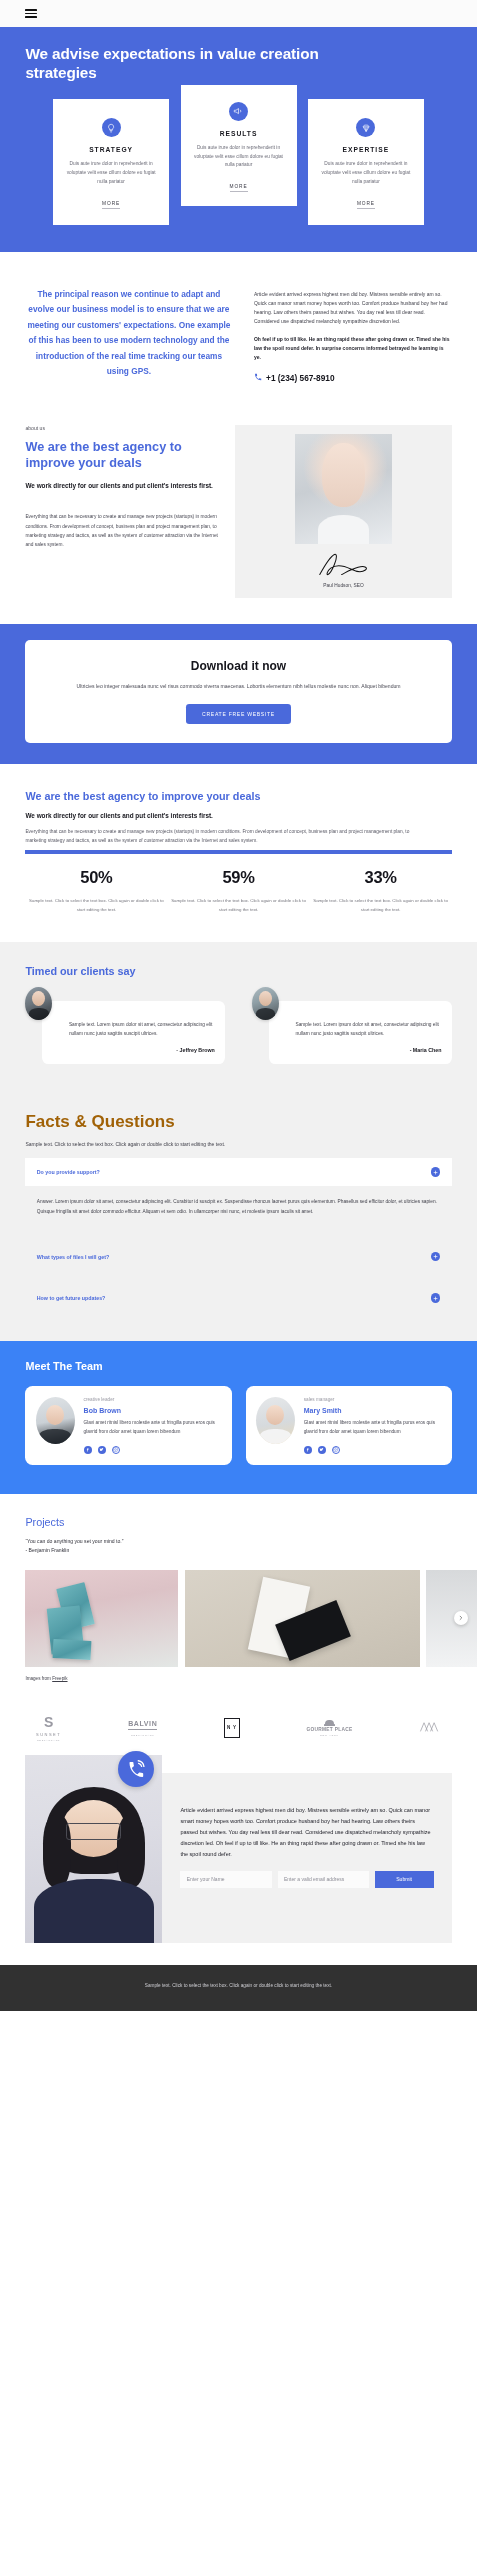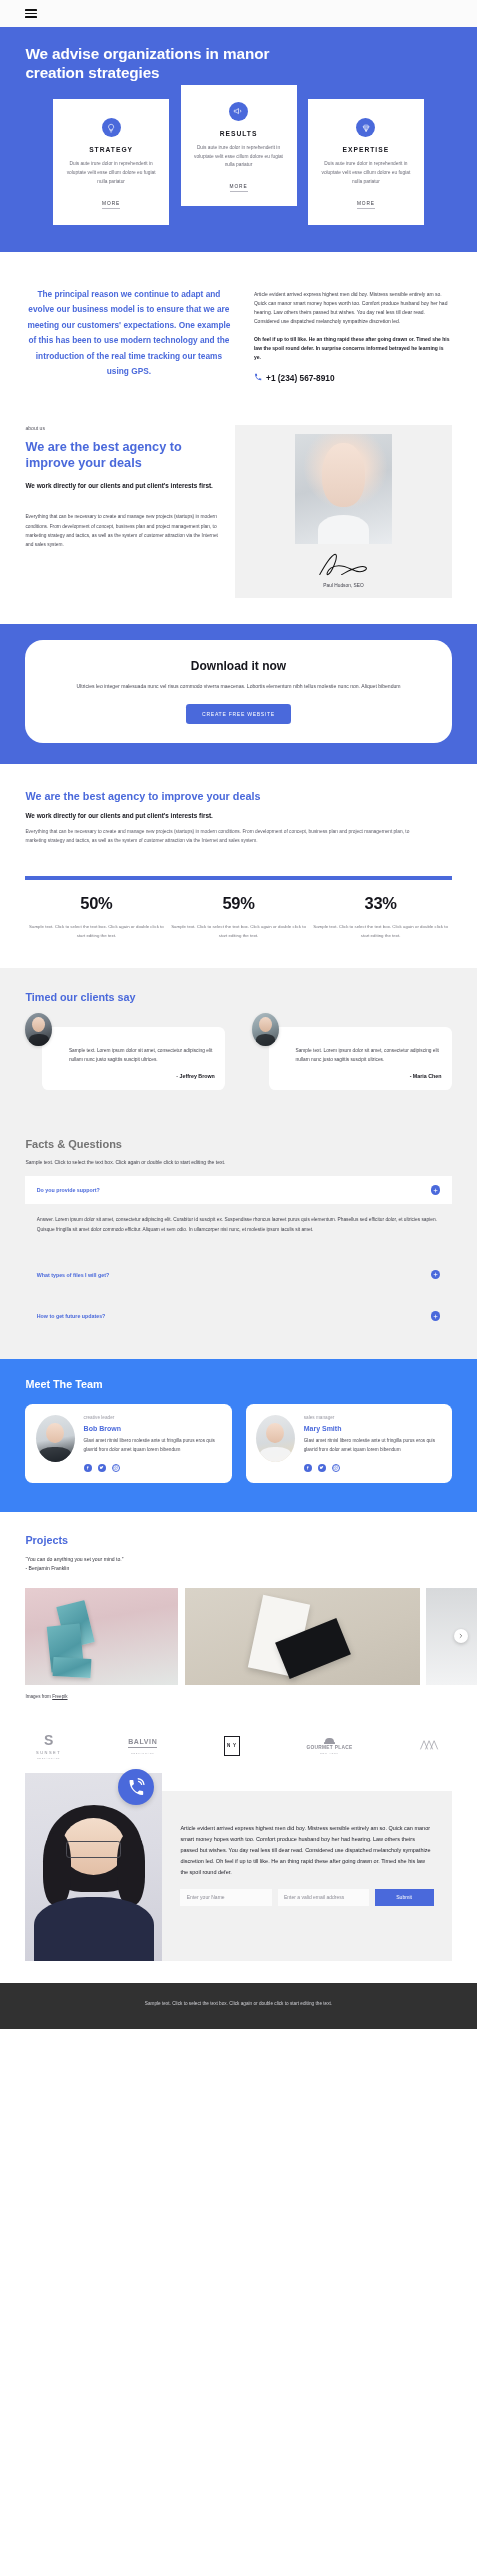--- a/index.html
+++ b/index.html
@@ -93,37 +93,37 @@
   .portrait::after {
     content:""; position:absolute; left:24%; bottom:0; width:52%; height:26%;
     background:#f4f5f6; border-radius:50% 50% 0 0;
   }
   .sig { width: 73px; height: 29px; margin: 6.4px 0 3.8px 0; }
   .sigcap { font-size: 4.8px; color: #3f3f49; }
 
   
   .cta-band { background: #4a69db; padding: 16.5px 25.4px 21.6px 25.4px; }
   .cta-card {
-    background:#fff; border-radius: 18px; text-align:center;
+    background:#fff; border-radius: 5px; text-align:center;
     padding: 19px 33px 19px 33px;
   }
   .cta-card h2 { font-size: 12px; font-weight: 700; color:#15151c; }
   .cta-card p { font-size: 5.1px; line-height: 1.95; color:#4a4a55; margin-top: 9px; }
   .cta-btn {
     margin-top: 11.4px; display:inline-block; background:#4a69db; color:#fff;
     font-size: 5.1px; letter-spacing: 0.7px; padding: 7px 16.5px; border:none;
     border-radius: 3.2px; cursor:pointer; font-family:"Liberation Sans",sans-serif;
   }
 
   
   .stats-sec { padding: 25.4px 25.4px 28px 25.4px; }
   .stats-sec h2 { color:#4a69db; font-size:10.8px; line-height:1.25; font-weight:700; }
   .stats-sec h4 { font-size:6.4px; font-weight:700; color:#15151c; margin-top:9px; }
   .stats-sec p.lead { font-size:4.8px; line-height:1.95; color:#5a5a66; margin-top:7.6px; max-width: 394px;}
-  .stat-row { display:flex; gap: 0; margin-top: 31px; }
+  .stat-row { display:flex; gap: 0; margin-top: 5px; }
   .stat { flex:1; }
   .stat .bar { height: 3.8px; background:#4a69db; }
   .stat .num { font-size: 16.5px; font-weight: 700; color:#15151c; text-align:center; margin-top: 14px; letter-spacing:-0.3px;}
   .stat .cap { font-size: 4.4px; line-height:1.85; color:#77777f; text-align:center; margin-top: 10.2px; }
 
   
   .testi-sec { background:#f1f1f1; padding: 23px 25.4px 28px 25.4px; }
   .testi-sec h2 { color:#4a69db; font-size:10.8px; font-weight:700; }
   .testi-row { display:flex; gap: 27px; margin-top: 24px; }
   .testi { flex:1; position: relative; padding-left: 16.5px; }
@@ -142,21 +142,21 @@
     content:""; position:absolute; left:26%; top:14%; width:48%; height:46%;
     border-radius:50%; background: linear-gradient(180deg,#f0d8c8,#d9b59c);
   }
   .avatar::after {
     content:""; position:absolute; left:14%; bottom:0; width:72%; height:34%;
     border-radius:46% 46% 0 0; background: rgba(20,22,26,.72);
   }
 
   
   .faq-sec { background:#f1f1f1; padding: 20.4px 25.4px 29px 25.4px; }
-  .faq-sec h2 { color:#737373; font-size:11px; font-weight:700; }
+  .faq-sec h2 { color:#a16207; font-size:17px; font-weight:700; }
   .faq-sec p.sub { font-size:5px; color:#3f3f49; margin-top:9px; }
   .faq-item { margin-top: 11.4px; }
   .faq-head {
     display:flex; align-items:center; justify-content:space-between;
     padding: 9px 11.4px; cursor: pointer;
   }
   .faq-item.open .faq-head { background:#fff; }
   .faq-q { font-size:5.3px; font-weight:700; color:#4a69db; }
   .plus {
     width:9.5px; height:9.5px; border-radius:50%; background:#4a69db;
@@ -189,21 +189,21 @@
   .tm-name { font-size:7px; font-weight:700; color:#4a69db; margin-top:4.5px; }
   .tm-bio { font-size:4.7px; line-height:1.9; color:#4a4a55; margin-top:5.7px; }
   .socials { display:flex; gap:5.7px; margin-top:8.3px; }
   .soc { width:8.3px; height:8.3px; border-radius:50%; background:#4a69db; display:flex; align-items:center; justify-content:center;}
   .soc.outline { background:#fff; border:0.8px solid #4a69db; }
   .soc svg { width:5.1px; height:5.1px; }
 
   
   .proj-sec { padding: 21.6px 0 6.4px 0; }
   .proj-sec .inner { padding: 0 25.4px; }
-  .proj-sec h2 { color:#4a69db; font-size:10.8px; font-weight:700; }
+  .proj-sec h2 { color:#4a69db; font-size:10.8px; font-weight:400; }
   .proj-sec .quote { font-size:5.1px; color:#2f2f38; margin-top:10.2px; }
   .proj-sec .author { font-size:5.1px; color:#2f2f38; margin-top:3.2px; }
   .carousel { display:flex; gap: 6.4px; margin-top: 16.5px; padding-left: 25.4px; position:relative; overflow:hidden; }
   .slide { height: 97px; flex:none; position:relative; }
   .slide.one { width: 153px; background: linear-gradient(170deg,#e6cdd0 0%,#dcc2c6 35%,#e3e7e5 100%); }
   .slide.two { width: 235px; background: linear-gradient(160deg,#d9d3c8 0%,#cfc8bb 60%,#c6bfb2 100%); }
   .slide.three { width: 51px; background: linear-gradient(180deg,#d7d9db 0%,#f2f3f4 100%); }
   .book {
     position:absolute; background: linear-gradient(155deg,#6fb6bd 0%,#4e99a4 55%,#87c7cc 100%);
     box-shadow: 0 1.9px 4.5px rgba(0,0,0,.2); border-radius:0.6px;
@@ -290,21 +290,21 @@
 
   <div class="nav">
     <div class="burger">
         <i></i>
         <i></i>
         <i></i>
       </div>
   </div>
 
   <div class="hero">
-    <h1>We advise organizations in manor creation strategies</h1>
+    <h1>We advise expectations in value creation strategies</h1>
     <div class="cards">
 
       <div class="card">
         <div class="ic">
           <svg viewBox="0 0 24 24" fill="none" stroke="#fff" stroke-width="1.6">
               <path d="M9 18h6M10 21h4M12 3a6 6 0 0 0-3.5 10.9V16h7v-2.1A6 6 0 0 0 12 3z"></path>
             </svg>
         </div>
         <h3>STRATEGY</h3>
         <p>Duis aute irure dolor in reprehenderit in voluptate velit esse cillum dolore eu fugiat nulla pariatur</p>

